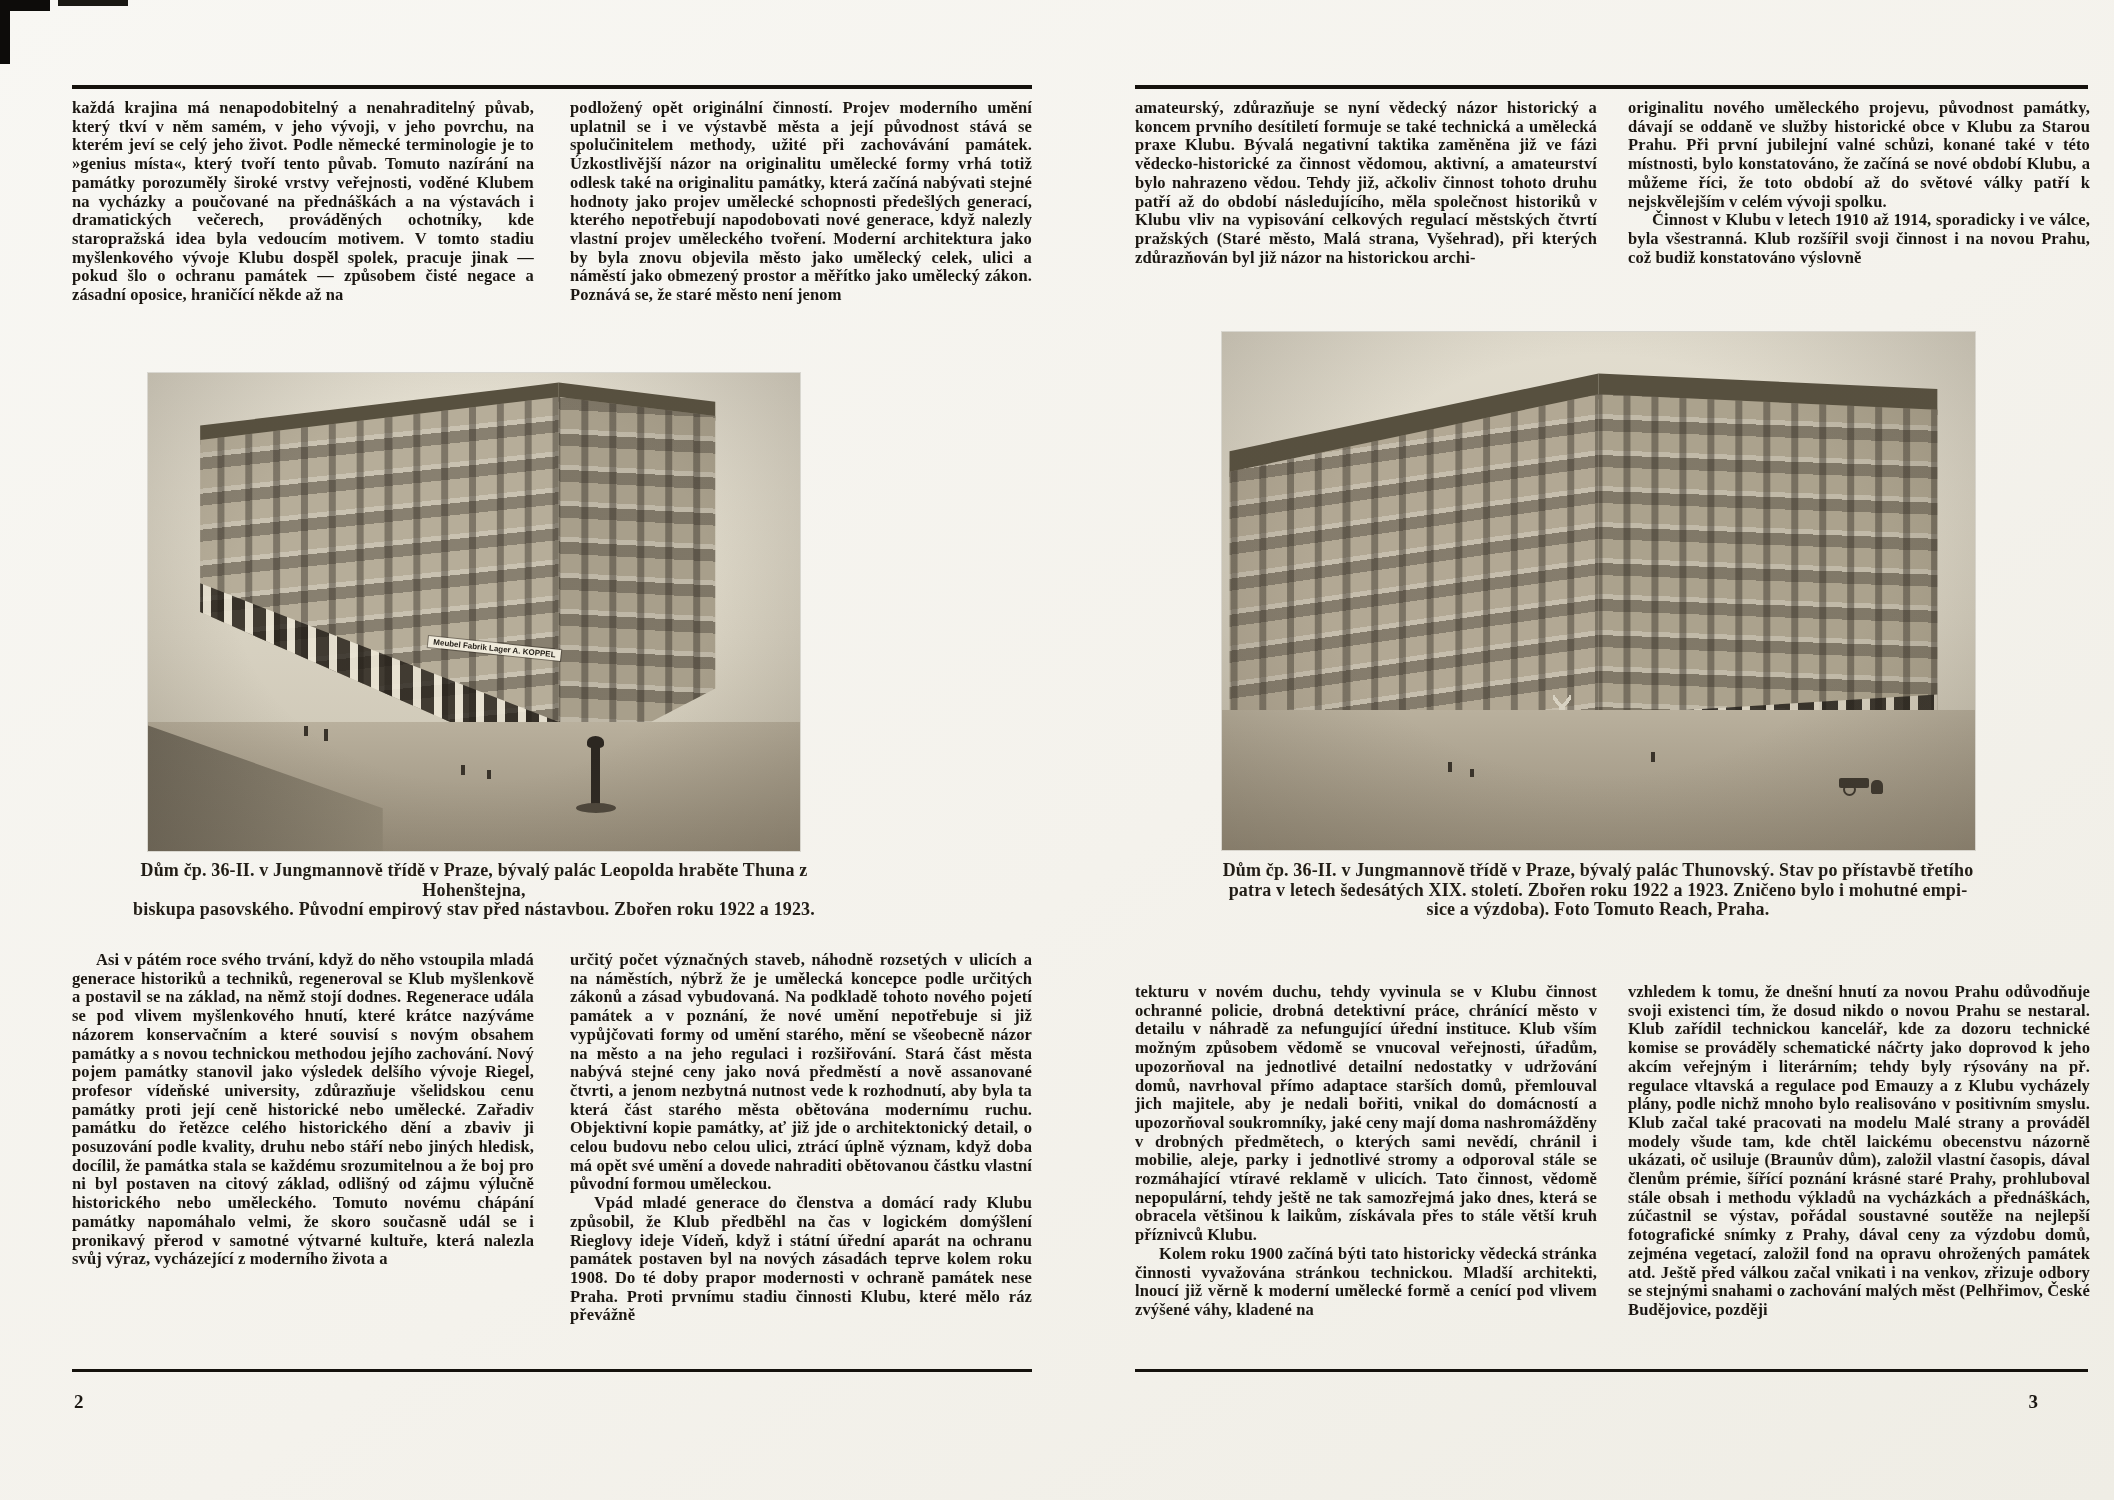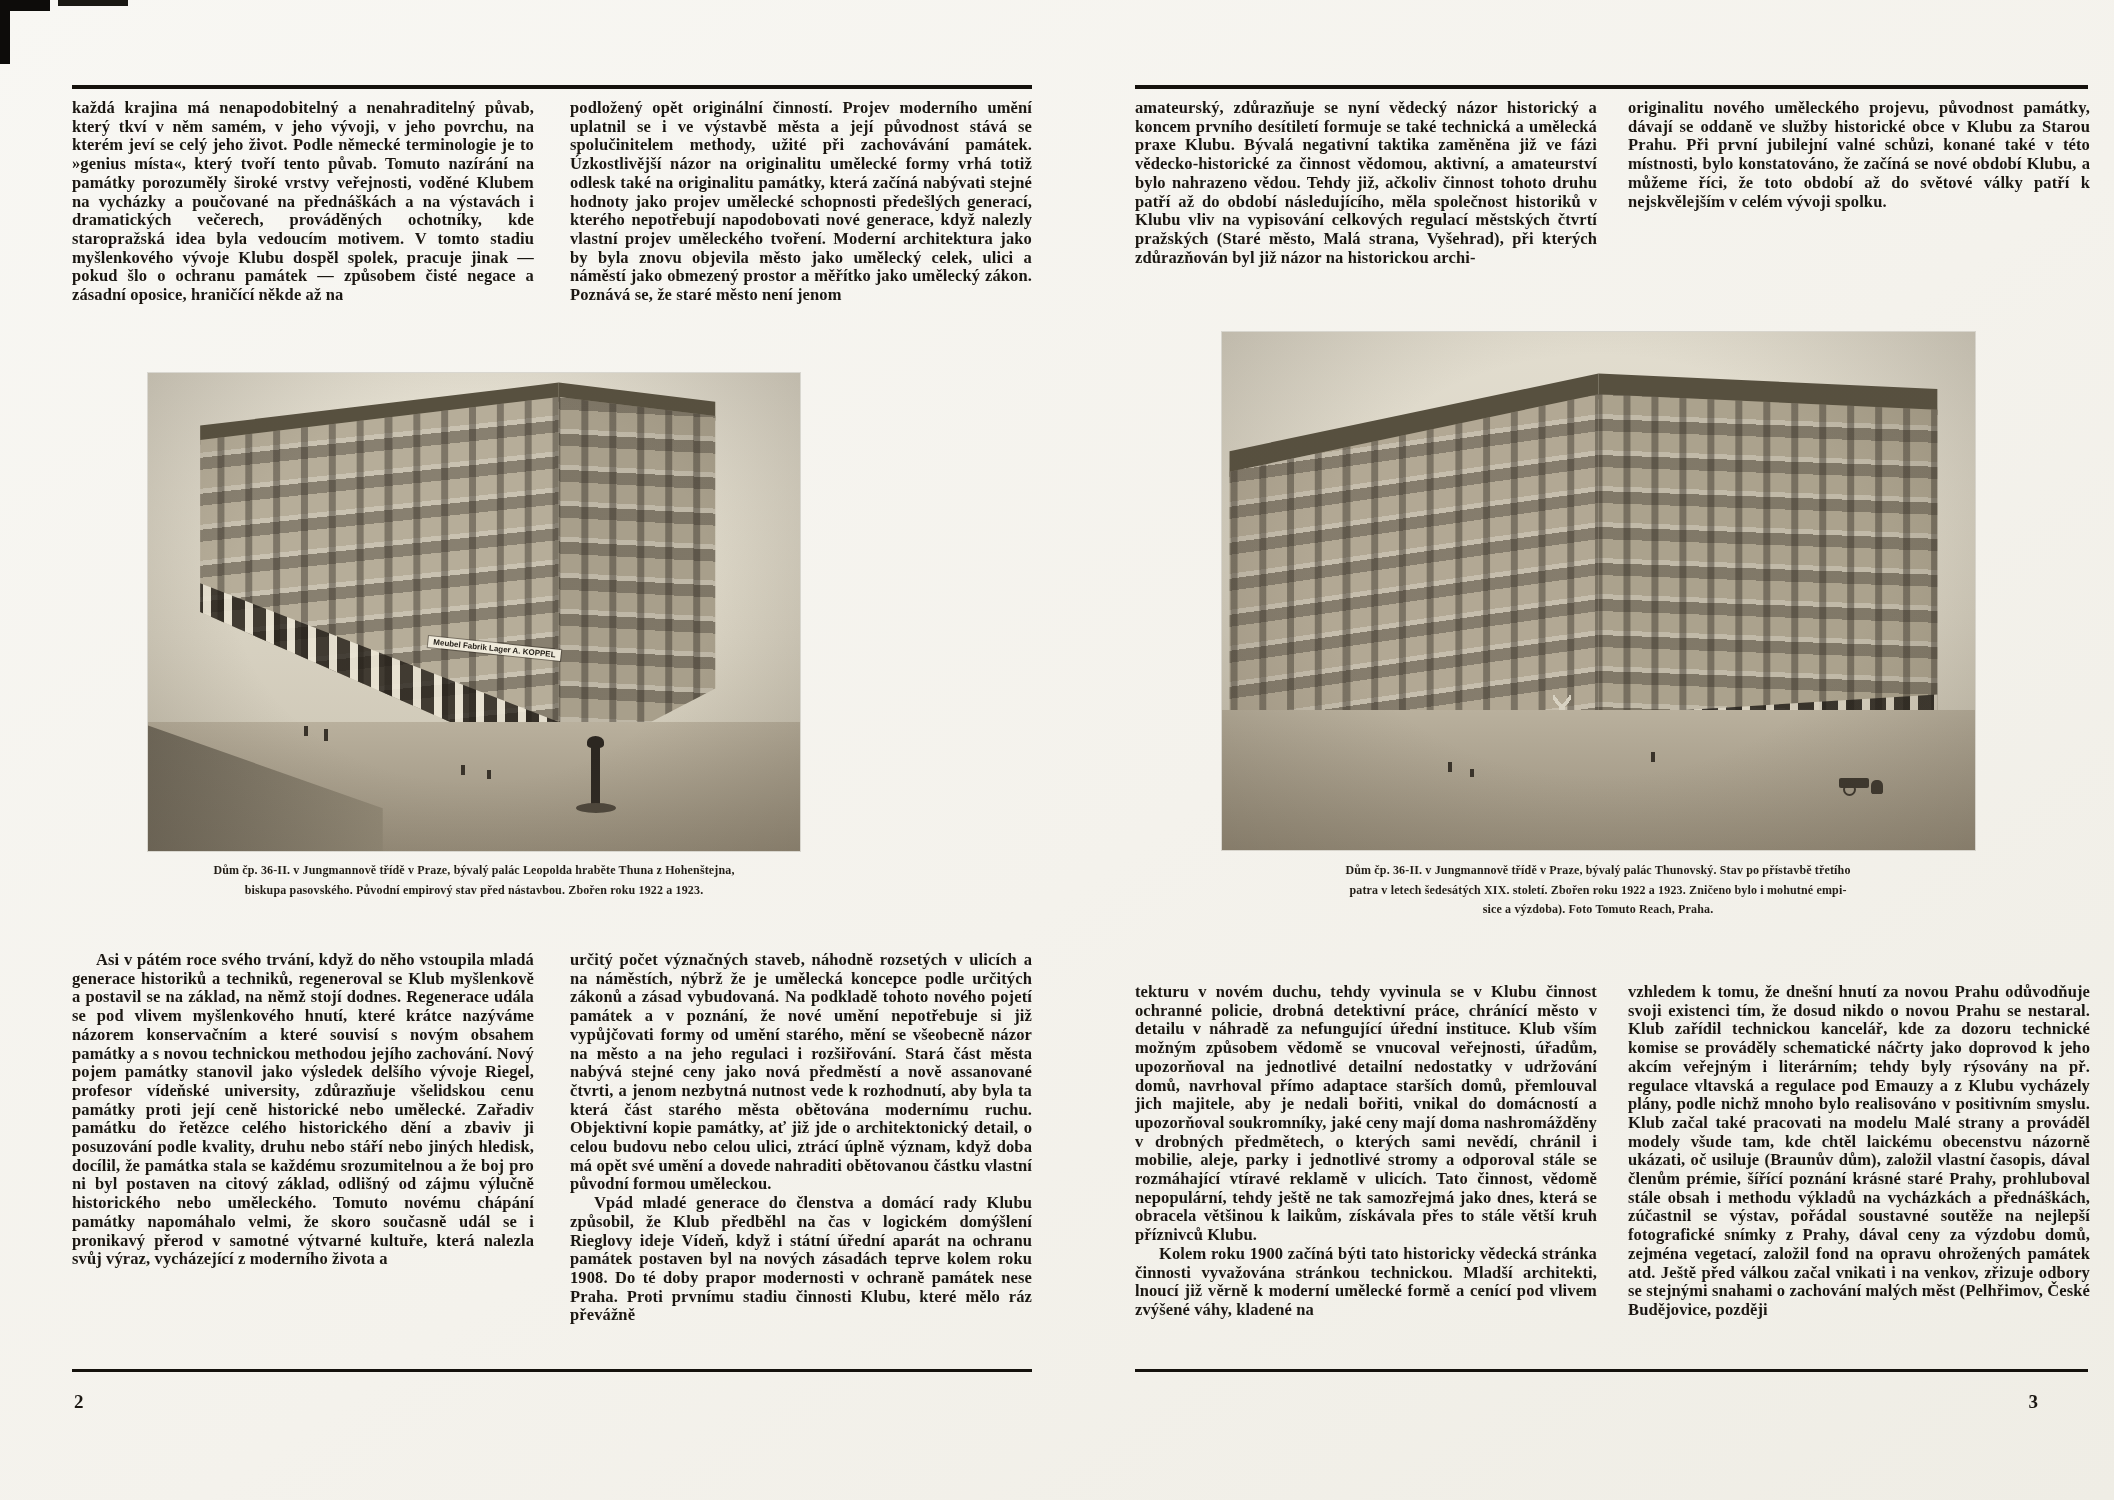--- a/index.html
+++ b/index.html
@@ -25,21 +25,21 @@
   .col p{margin:0;padding:0;}
   .col p.ind{text-indent:24px;}
   .top-block .c1{left:0;top:14px;}
   #page-l .top-block .c2{left:498px;top:14px;}
   #page-r .top-block .c2{left:493px;top:14px;}
   #page-l .bot-block .c1{left:0;top:866px;}
   #page-l .bot-block .c2{left:498px;top:866px;}
   #page-r .bot-block .c1{left:0;top:898px;}
   #page-r .bot-block .c2{left:493px;top:898px;}
 
-  .caption{position:absolute;text-align:center;font-size:12px;line-height:19.5px;font-weight:600;
+  .caption{position:absolute;text-align:center;font-size:18px;line-height:19.5px;font-weight:600;
            letter-spacing:.15px;color:#221d16;}
   #cap-l{left:52px;top:776px;width:700px;}
   #cap-r{left:83px;top:776px;width:760px;}
 
   .pnum{position:absolute;top:1306px;font-size:19px;font-weight:600;}
   #pnum-l{left:2px;}
   #pnum-r{right:50px;}
 
   
   .photo{position:absolute;overflow:hidden;background:#d9d3c5;box-shadow:0 0 0 1px rgba(90,82,66,.18);}
@@ -157,20 +157,21 @@
 
   <div class="page" id="page-r">
     <div class="toprule"></div>
 
     <div class="top-block">
       <div class="col c1">
         <p>amateurský, zdůrazňuje se nyní vědecký názor historický a koncem prvního desítiletí formuje se také technická a umělecká praxe Klubu. Bývalá negativní taktika zaměněna již ve fázi vědecko-historické za činnost vědomou, aktivní, a amateurství bylo nahrazeno vědou. Tehdy již, ačkoliv činnost tohoto druhu patří až do období následujícího, měla společnost historiků v Klubu vliv na vypisování celkových regulací městských čtvrtí pražských (Staré město, Malá strana, Vyšehrad), při kterých zdůrazňován byl již názor na historickou archi-</p>
       </div>
       <div class="col c2">
         <p>originalitu nového uměleckého projevu, původnost památky, dávají se oddaně ve služby historické obce v Klubu za Starou Prahu. Při první jubilejní valné schůzi, konané také v této místnosti, bylo konstatováno, že začíná se nové období Klubu, a můžeme říci, že toto období až do světové války patří k nejskvělejším v celém vývoji spolku.</p>
+        <p class="ind">Činnost v Klubu v letech 1910 až 1914, sporadicky i ve válce, byla všestranná. Klub rozšířil svoji činnost i na novou Prahu, což budiž konstatováno výslovně</p>
       </div>
     </div>
 
     <div class="photo" id="photo-r">
       <div class="sky"></div>
       <div class="roof roof-a"></div>
       <div class="wall wall-a">
           <div class="win w-grid"></div>
         </div>
       <div class="roof roof-b"></div>

